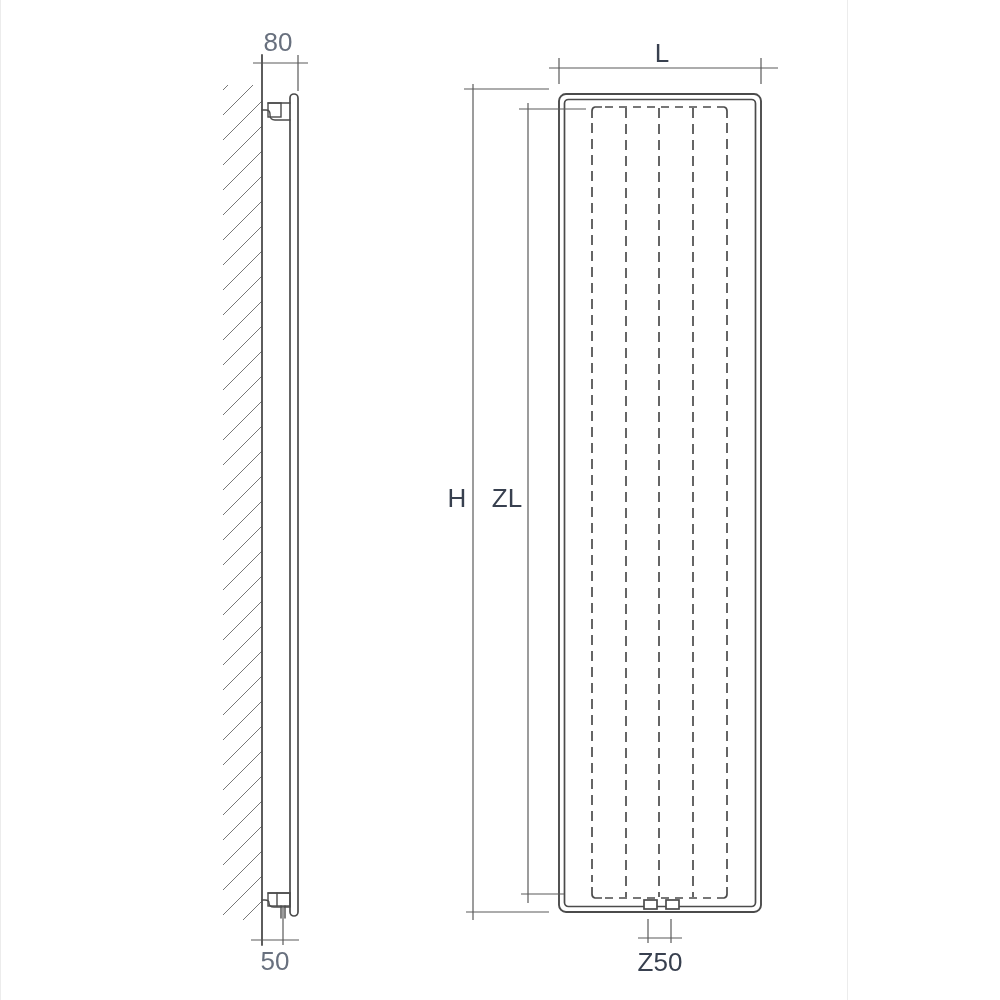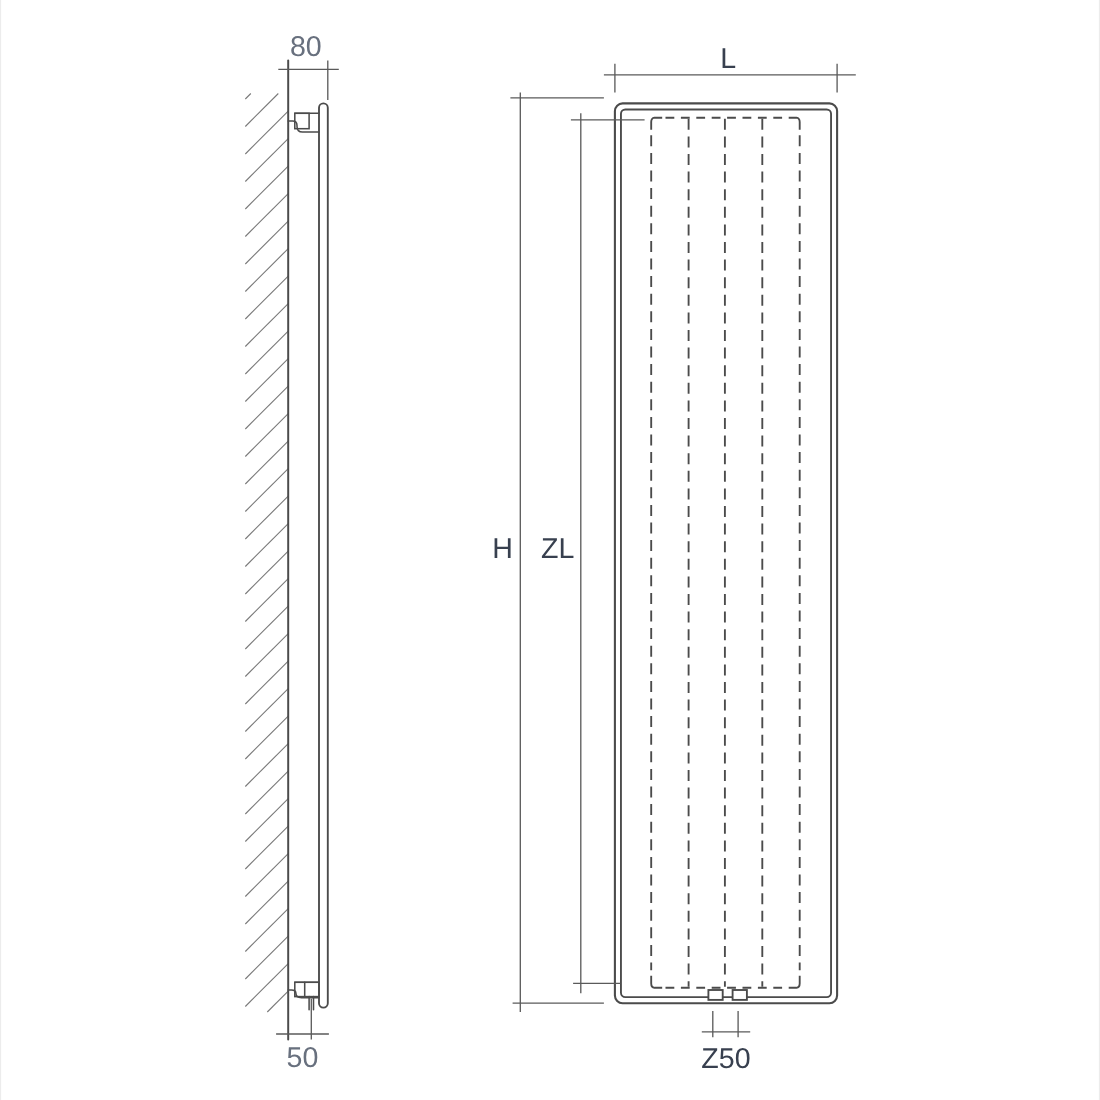--- a/index.html
+++ b/index.html
@@ -5,21 +5,21 @@
   :root{
     --line:#4b4b4b;
     --line-dim:#5a5a5a;
     --line-hatch:#787878;
     --text:#38404f;
     --text-light:#68707e;
     --bg:#ffffff;
   }
   html,body{margin:0;padding:0;background:var(--bg);}
   .canvas{
-    position:relative;width:1000px;height:1000px;background:var(--bg);
+    position:relative;width:848px;height:1000px;background:var(--bg);
     box-sizing:border-box;border-left:1px solid #ececec;border-right:1px solid #ececec;
     font-family:"Liberation Sans", sans-serif;
   }
   svg{display:block;}
   .obj{stroke:var(--line);stroke-width:1.7;fill:none;stroke-linecap:round;}
   .obj-fill{stroke:var(--line);stroke-width:1.7;fill:var(--bg);}
   .thin{stroke-width:1.4;}
   .dim{stroke:var(--line-dim);stroke-width:1.2;fill:none;stroke-linecap:butt;}
   .dash-v{stroke:var(--line);stroke-width:1.7;fill:none;stroke-dasharray:10 6;}
   .dash-h{stroke:var(--line);stroke-width:1.7;fill:none;stroke-dasharray:8 6;}

